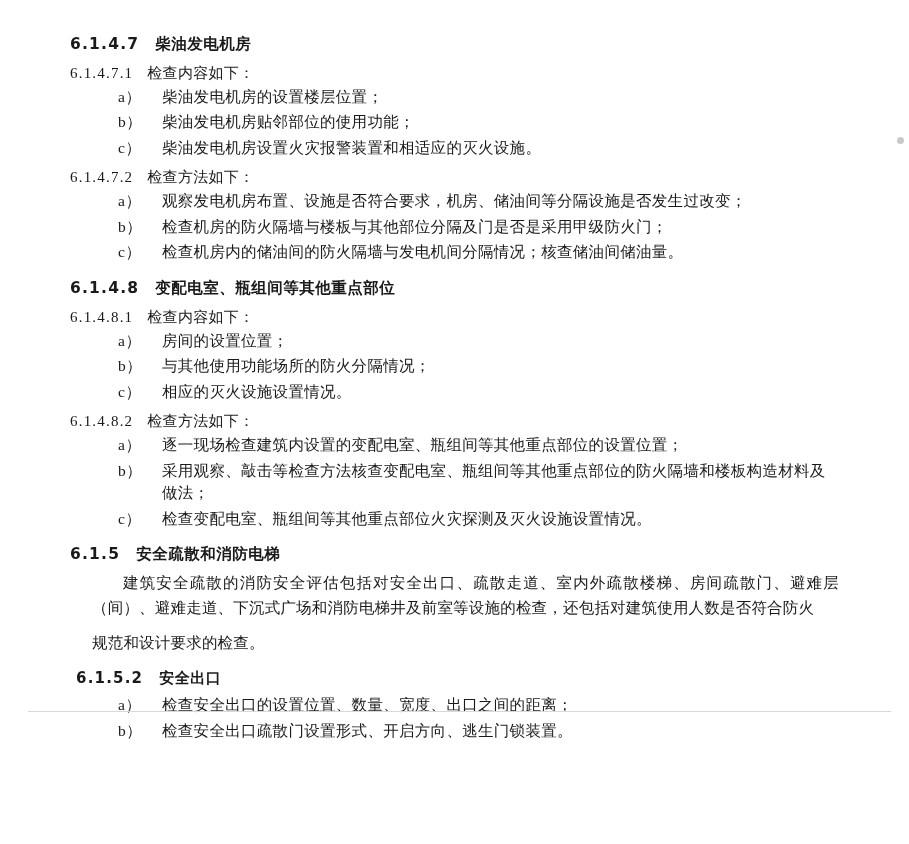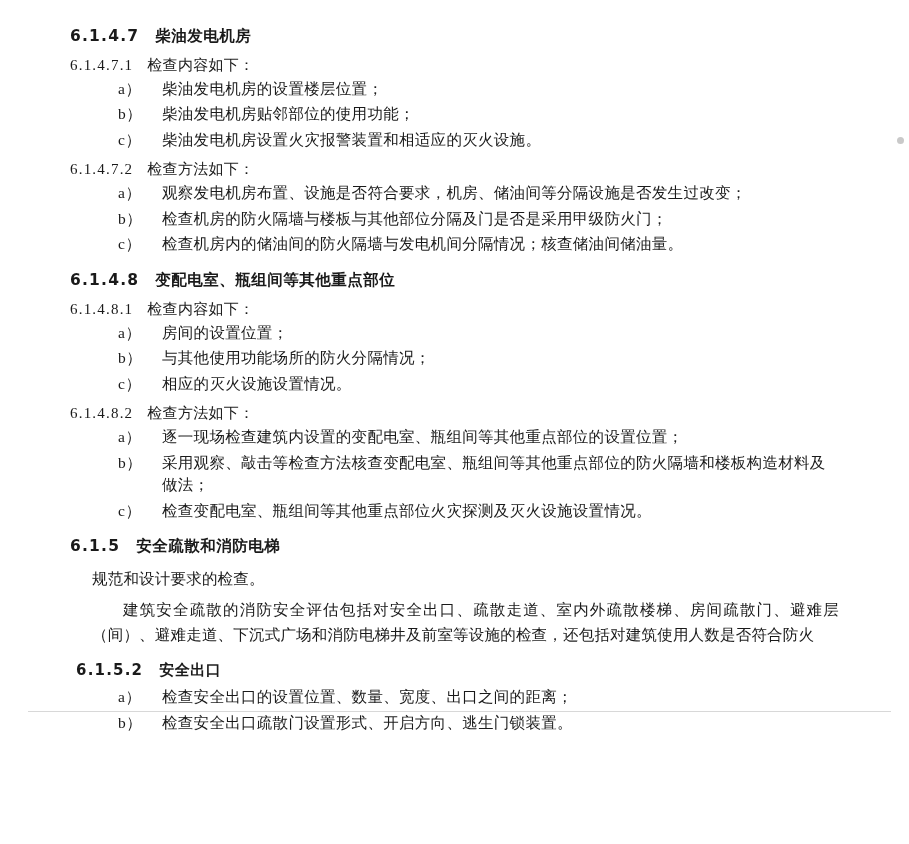--- a/index.html
+++ b/index.html
@@ -16,21 +16,21 @@
     overflow: hidden;
   }
   .page {
     position: relative;
     width: 909px;
     height: 844px;
     padding: 0;
     box-sizing: border-box;
   }
   .content {
-    padding: 12px 70px 0 60px;
+    padding: 20px 70px 0 60px;
     box-sizing: border-box;
   }
   
   .heading {
     font-family: "DejaVu Sans", "Liberation Sans", sans-serif;
     font-weight: bold;
     font-size: 15.5px;
     letter-spacing: 0.5px;
     margin: 14px 0 6px 10px;
   }
@@ -192,23 +192,23 @@
     <div class="item">
       <span class="lbl">c）</span>
       <span class="body">检查变配电室、瓶组间等其他重点部位火灾探测及灭火设施设置情况。</span>
     </div>
 
     <div class="heading">
       <span class="num">6.1.5</span><span class="ttl">安全疏散和消防电梯</span>
     </div>
 
 
+    <div class="para indent">建筑安全疏散的消防安全评估包括对安全出口、疏散走道、室内外疏散楼梯、房间疏散门、避难层（间）、避难走道、下沉式广场和消防电梯井及前室等设施的检查，还包括对建筑使用人数是否符合防火</div>
+
     <div class="para cont">规范和设计要求的检查。</div>
-
-    <div class="para indent">建筑安全疏散的消防安全评估包括对安全出口、疏散走道、室内外疏散楼梯、房间疏散门、避难层（间）、避难走道、下沉式广场和消防电梯井及前室等设施的检查，还包括对建筑使用人数是否符合防火</div>
 
     <div class="heading lvl2">
       <span class="num">6.1.5.2</span><span class="ttl">安全出口</span>
     </div>
 
 
     <div class="item">
       <span class="lbl">a）</span>
       <span class="body">检查安全出口的设置位置、数量、宽度、出口之间的距离；</span>
     </div>

